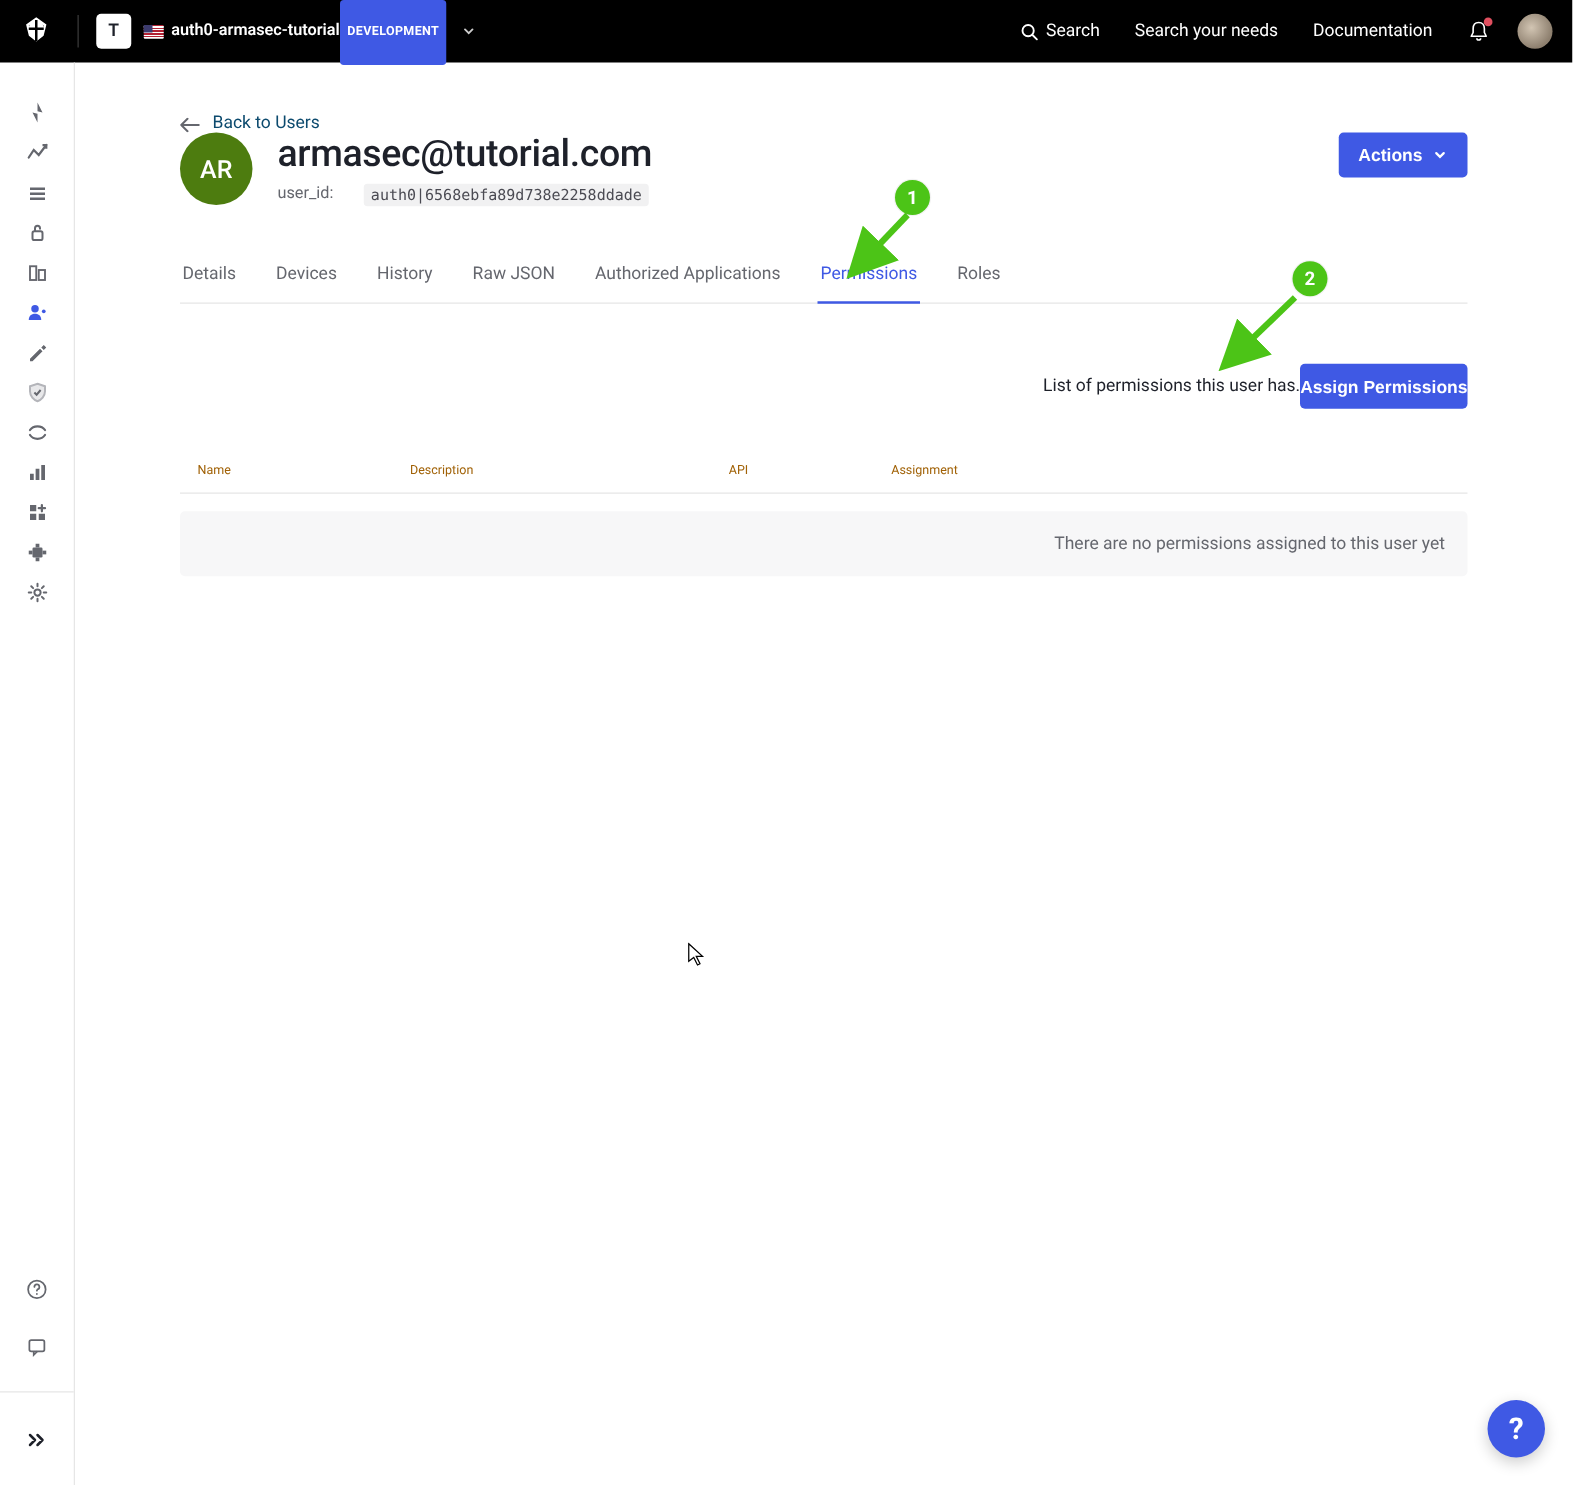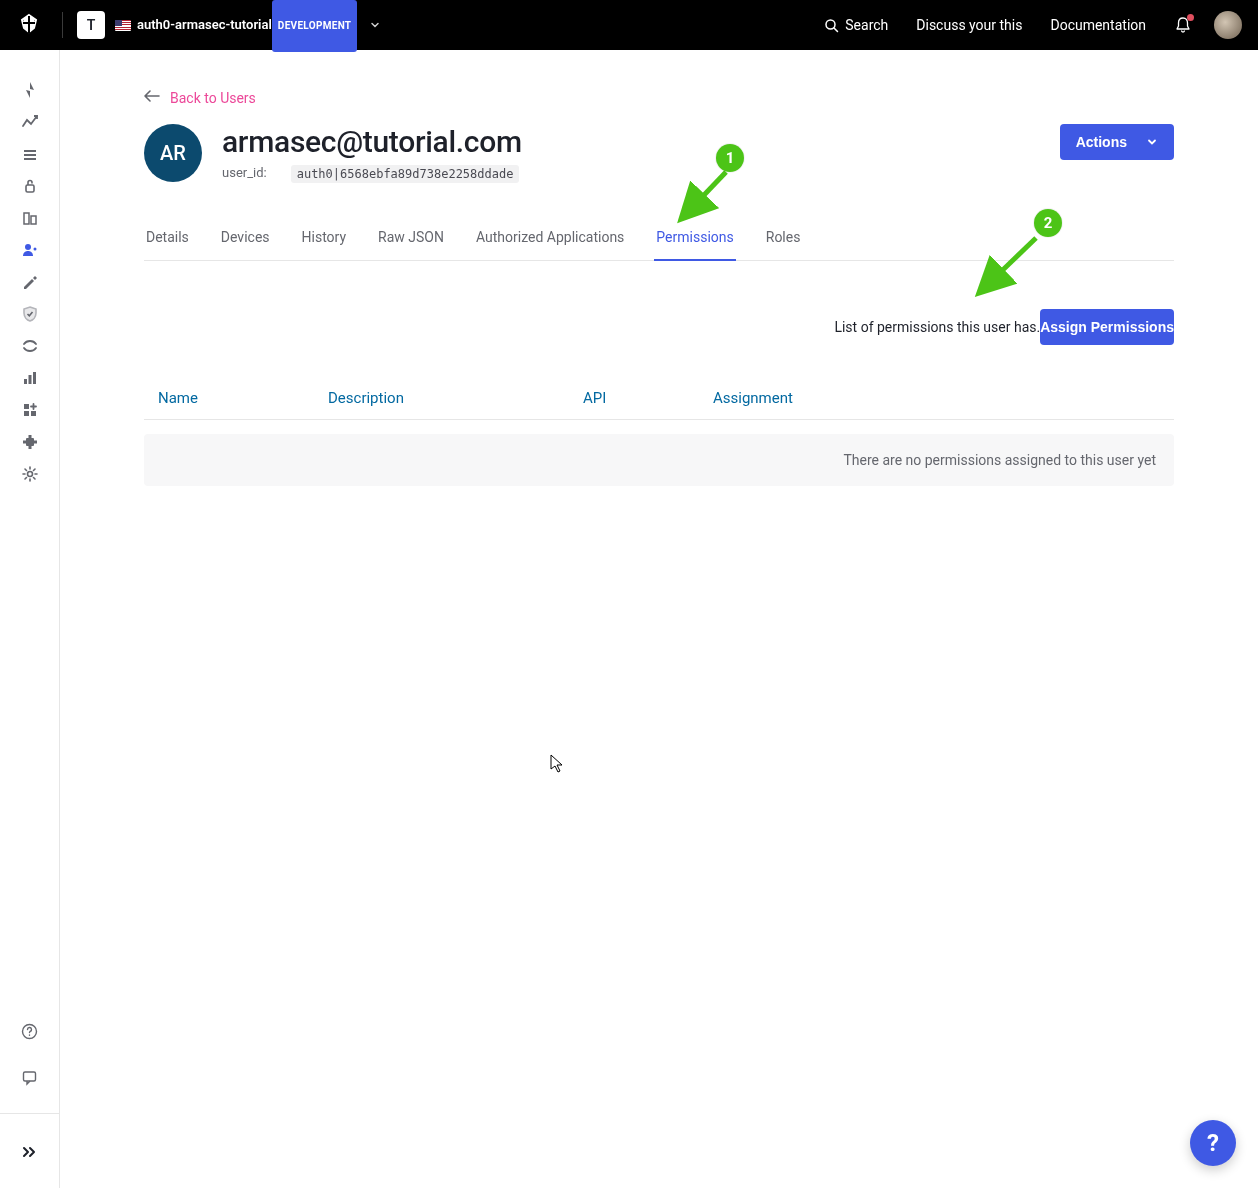--- a/index.html
+++ b/index.html
@@ -88,39 +88,39 @@
   }
   .sidebar .divider { width:100%; height:1px; background:#e6e6e6; margin-bottom:12px; }
   .sidebar .expand { padding: 12px 0; }
 
   
   .main {
     position: absolute; left:60px; top:50px; right:0; bottom:0;
     padding: 40px 84px 0 84px;
   }
   .back-link {
-    display:flex; align-items:flex-start; gap:10px; color:#ec4899; cursor:pointer;
-    font-size:14px; margin-bottom: 18px;
+    display:flex; align-items:flex-end; gap:10px; color:#0c4a6e; cursor:pointer;
+    font-size:14px; 
   }
   .header-row { display:flex; align-items:flex-start; }
   .avatar-lg {
-    width:58px; height:58px; border-radius:50%; background:#0c4a6e; color:#fff;
+    width:58px; height:58px; border-radius:50%; background:#4d7c0f; color:#fff;
     display:flex; align-items:center; justify-content:center; font-size:20px; font-weight:500;
     margin-right: 20px;
   }
   .user-title { font-size:30px; font-weight:500; color:#1e212a; letter-spacing:-0.3px; }
   .user-meta { margin-top:6px; color:#65676e; font-size:13px; display:flex; align-items:flex-start; gap:24px;}
   .user-meta .code {
     background:#f1f1f2; font-family: "SFMono-Regular", Consolas, monospace;
     font-size: 12px; padding: 2px 6px; border-radius:3px; color:#4a4a52;
   }
   .actions-btn {
     margin-left:auto; background:#3f59e4; color:#fff; border:none;
     padding: 10px 16px; border-radius:4px; font-size:14px; font-weight:600;
-    display:flex; align-items:center; gap:19px; cursor:pointer;text-align:right;
+    display:flex; align-items:center; gap:8px; cursor:pointer;text-align:right;
   }
 
   
   .tabs {
     display:flex; gap:28px; margin-top:36px; border-bottom:1px solid #e6e6e6;
   }
   .tab {
     padding: 10px 2px 14px; color:#65676e; cursor:pointer; font-size:14px;
     border-bottom: 2px solid transparent; margin-bottom:-1px;
   }
@@ -136,21 +136,21 @@
     background:#3f59e4; color:#fff; border:none; padding:10px 0;
     border-radius:4px; font-size:14px; font-weight:600; cursor:pointer;
   }
 
   .perm-table {
     margin-top: 32px; width:100%;
   }
   .perm-table .thead {
     display:grid; grid-template-columns: 170px 255px 130px 1fr;
     padding: 12px 14px; border-bottom:1px solid #e6e6e6;
-    color:#0369a1; font-size:15px;
+    color:#a16207; font-size:10px;
   }
   .perm-table .empty {
     background:#f7f7f8; border-radius:4px; text-align:right;
     color:#65676e; padding: 18px; margin-top: 14px; font-size:14px;
   }
 
   
   .annot-circle {
     position:absolute; width:28px; height:28px; border-radius:50%;
     background:#4cc417; color:#fff; font-weight:700; font-size:15px;
@@ -207,21 +207,21 @@
   <div class="link">
     <span>
       <svg width="15" height="15" viewBox="0 0 15 15">
           <circle cx="6.5" cy="6.5" r="4.5" stroke="#fff" stroke-width="1.5" fill="none"></circle>
           <line x1="10" y1="10" x2="13.5" y2="13.5" stroke="#fff" stroke-width="1.5" stroke-linecap="round"></line>
         </svg>
     </span>
     <span>Search</span>
   </div>
   <div class="link">
-    <span>Discuss your this</span>
+    <span>Search your needs</span>
   </div>
   <div class="link">
     <span>Documentation</span>
   </div>
   <div class="bell">
     <svg width="18" height="18" viewBox="0 0 18 18">
         <path d="M9 2 C6 2 4.5 4 4.5 7 L4.5 10 L3 13 L15 13 L13.5 10 L13.5 7 C13.5 4 12 2 9 2 Z M7.5 14.5 A1.5 1.5 0 0 0 10.5 14.5" stroke="#fff" stroke-width="1.3" fill="none" stroke-linejoin="round"></path>
       </svg>
     <span class="dot"></span>
   </div>

